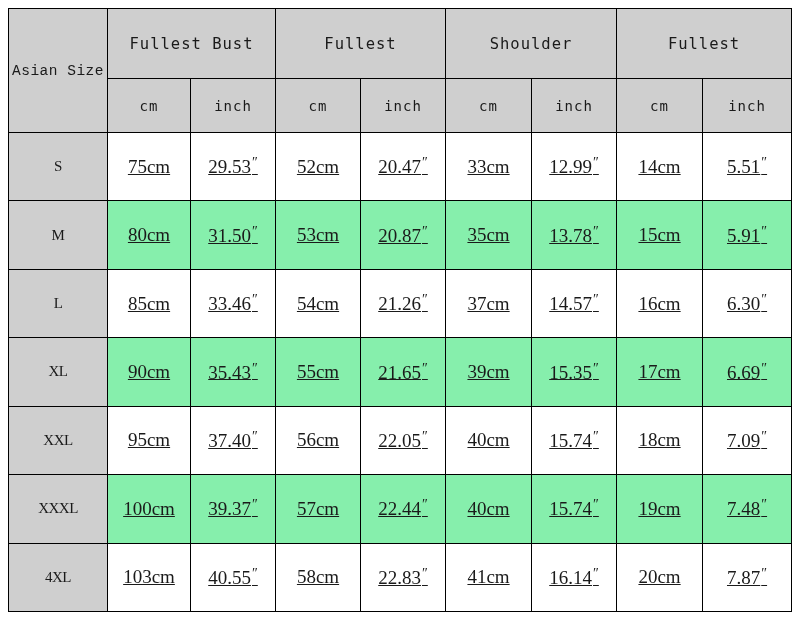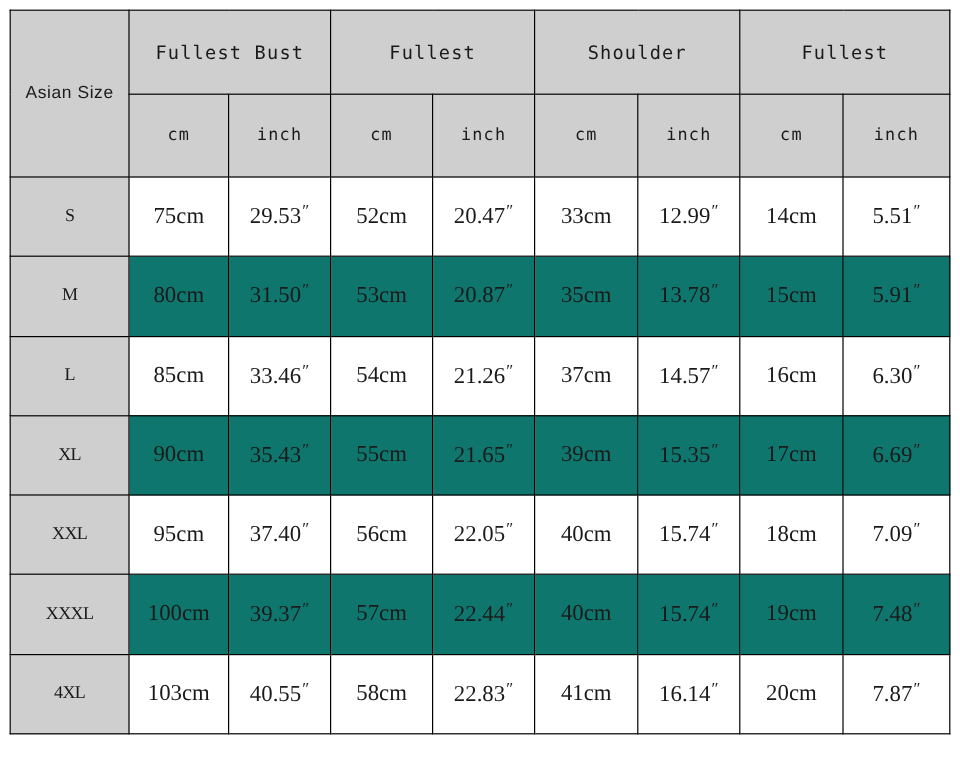--- a/index.html
+++ b/index.html
@@ -46,21 +46,21 @@
   .hdr-group {
     font-size: 15.5px;
     margin-top: 20px;
   }
   .hdr-sub {
     font-size: 14px;
     font-weight: bold;
   }
   .hdr-corner {
     background: #cfcfcf;
-    font-family: Liberation Sans, sans-serif;
+    font-family: Liberation Mono, monospace;
     font-size: 14.5px;
     letter-spacing: 0.5px;
     color: #000000;
     text-align: left;
     padding-left: 9px;
     vertical-align: middle;
   }
   
   .size-cell {
     background: #cfcfcf;
@@ -69,43 +69,44 @@
     font-size: 15px;
     letter-spacing: -0.5px;
     color: #000000;
   }
   .val {
     background: #ffffff;
     font-size: 19px;
     font-family: "Liberation Serif", "DejaVu Serif", serif;
     color: #1c1c1c;
     white-space: nowrap;
+    text-decoration: underline;
   }
   tr.hl .val {
-    background: #0f766e;
+    background: #86efac;
     margin-left: 48px;
   }
   .inchmark {
     font-size: 14px;
     vertical-align: 0.42em;
     letter-spacing: 0;
     margin-left: 1px;
   }
   
   col.c-size  { width: 99px; }
   col.c-cm    { width: 83px; }
   col.c-inch  { width: 85px; }
   col.c-cm2   { width: 85px; }
   col.c-inch2 { width: 85px; }
   col.c-cm3   { width: 86px; }
   col.c-inch3 { width: 85px; }
   col.c-cm4   { width: 86px; }
   col.c-inch4 { width: 89px; }
   tr.hdr-row-1 { height: 70px; }
-  tr.hdr-row-2 { height: 69px; }
+  tr.hdr-row-2 { height: 54px; }
   tr.data-row  { height: 66px; }
 </style>
 </head>
 <body>
 
 <div id="chart-wrap">
   <table class="size-chart">
     <colgroup>
       <col class="c-size">
         <col class="c-cm">

